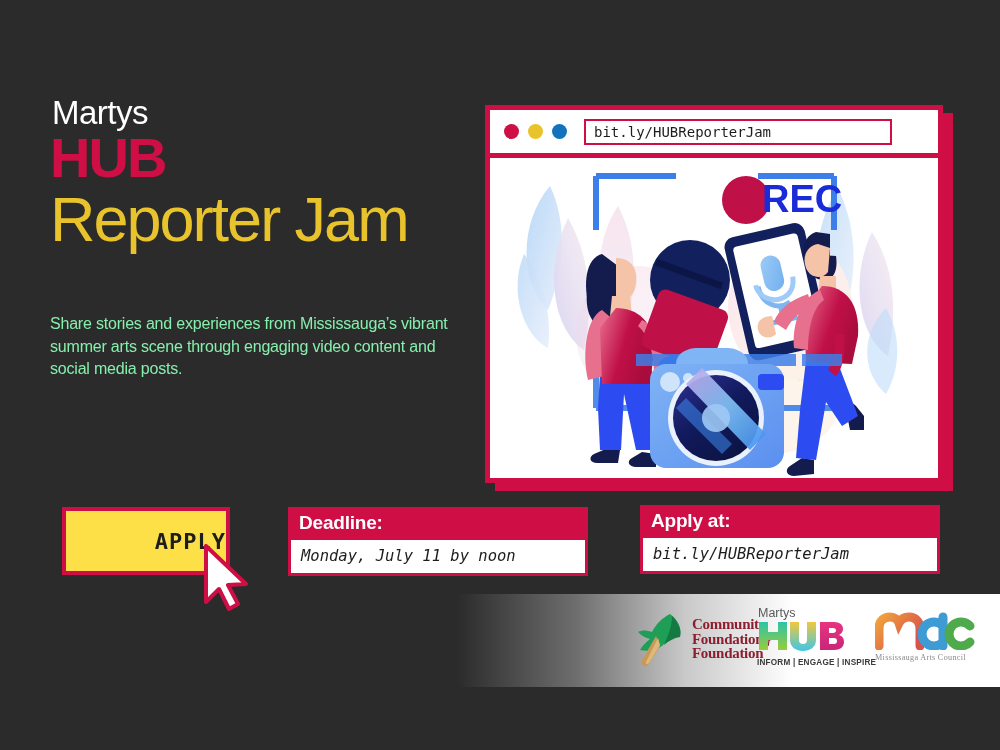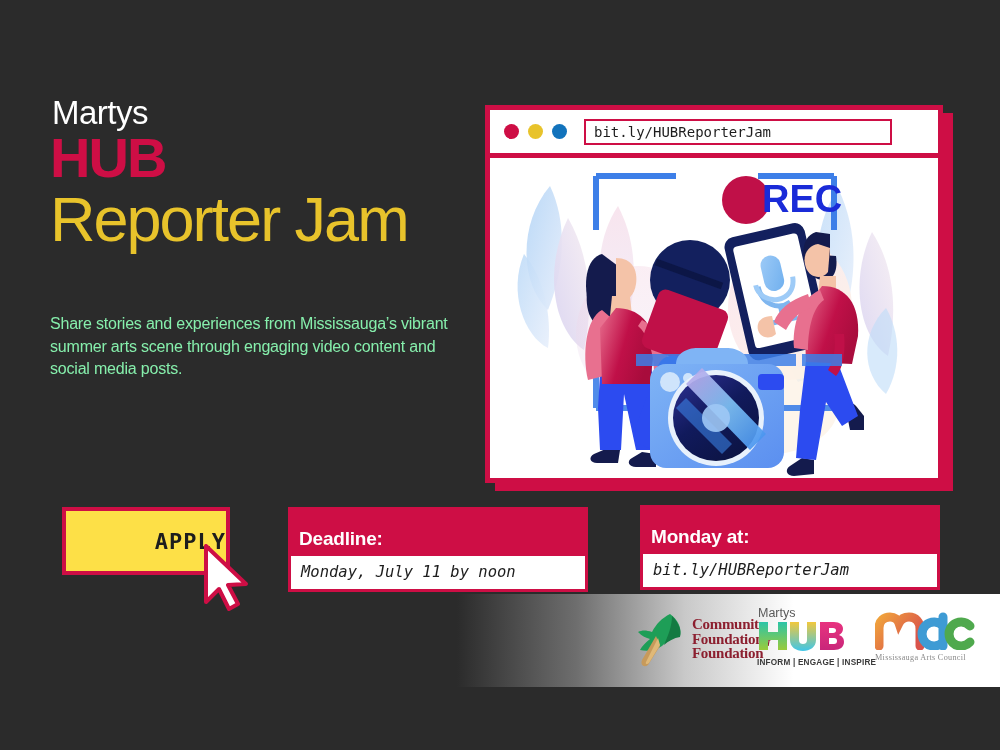--- a/index.html
+++ b/index.html
@@ -48,21 +48,21 @@
     position:absolute;left:138px;top:37px;width:60px;height:68px;
     pointer-events:none;
   }
 
   
   .info-box{position:absolute;width:300px;}
   .info-box.deadline{left:288px;top:507px;}
   .info-box.applyat{left:640px;top:505px;}
   .info-head{
     background:#CE0E45;color:#ffffff;font-size:19px;font-weight:bold;
-    padding:21px 11px 6px 11px;letter-spacing:-0.2px;
+    padding:5px 11px 6px 11px;letter-spacing:-0.2px;
   }
   .info-val{
     background:#ffffff;color:#1d1d1d;
     border:3px solid #CE0E45;border-top:none;
     font-family:"DejaVu Sans Mono", monospace;
     font-size:15.5px;padding:7px 10px 8px 10px;
     box-sizing:border-box;white-space:nowrap;font-style:italic;
   }
 
   
@@ -133,21 +133,21 @@
       <path d="M6 2 L6 58 L19 45 L29 65 L38 60 L28 41 L46 40 Z" fill="#ffffff" stroke="#CE0E45" stroke-width="4" stroke-linejoin="round"></path>
     </svg>
   </div>
 
   <div class="info-box deadline">
     <div class="info-head">Deadline:</div>
     <div class="info-val">Monday, July 11 by noon</div>
   </div>
 
   <div class="info-box applyat">
-    <div class="info-head">Monday at:</div>
+    <div class="info-head">Apply at:</div>
     <div class="info-val">bit.ly/HUBReporterJam</div>
   </div>
 
   <div class="browser-shadow"></div>
   <div class="browser">
 
     <div class="browser-bar">
       <div class="dots">
         <div class="dot red"></div>
         <div class="dot yellow"></div>

